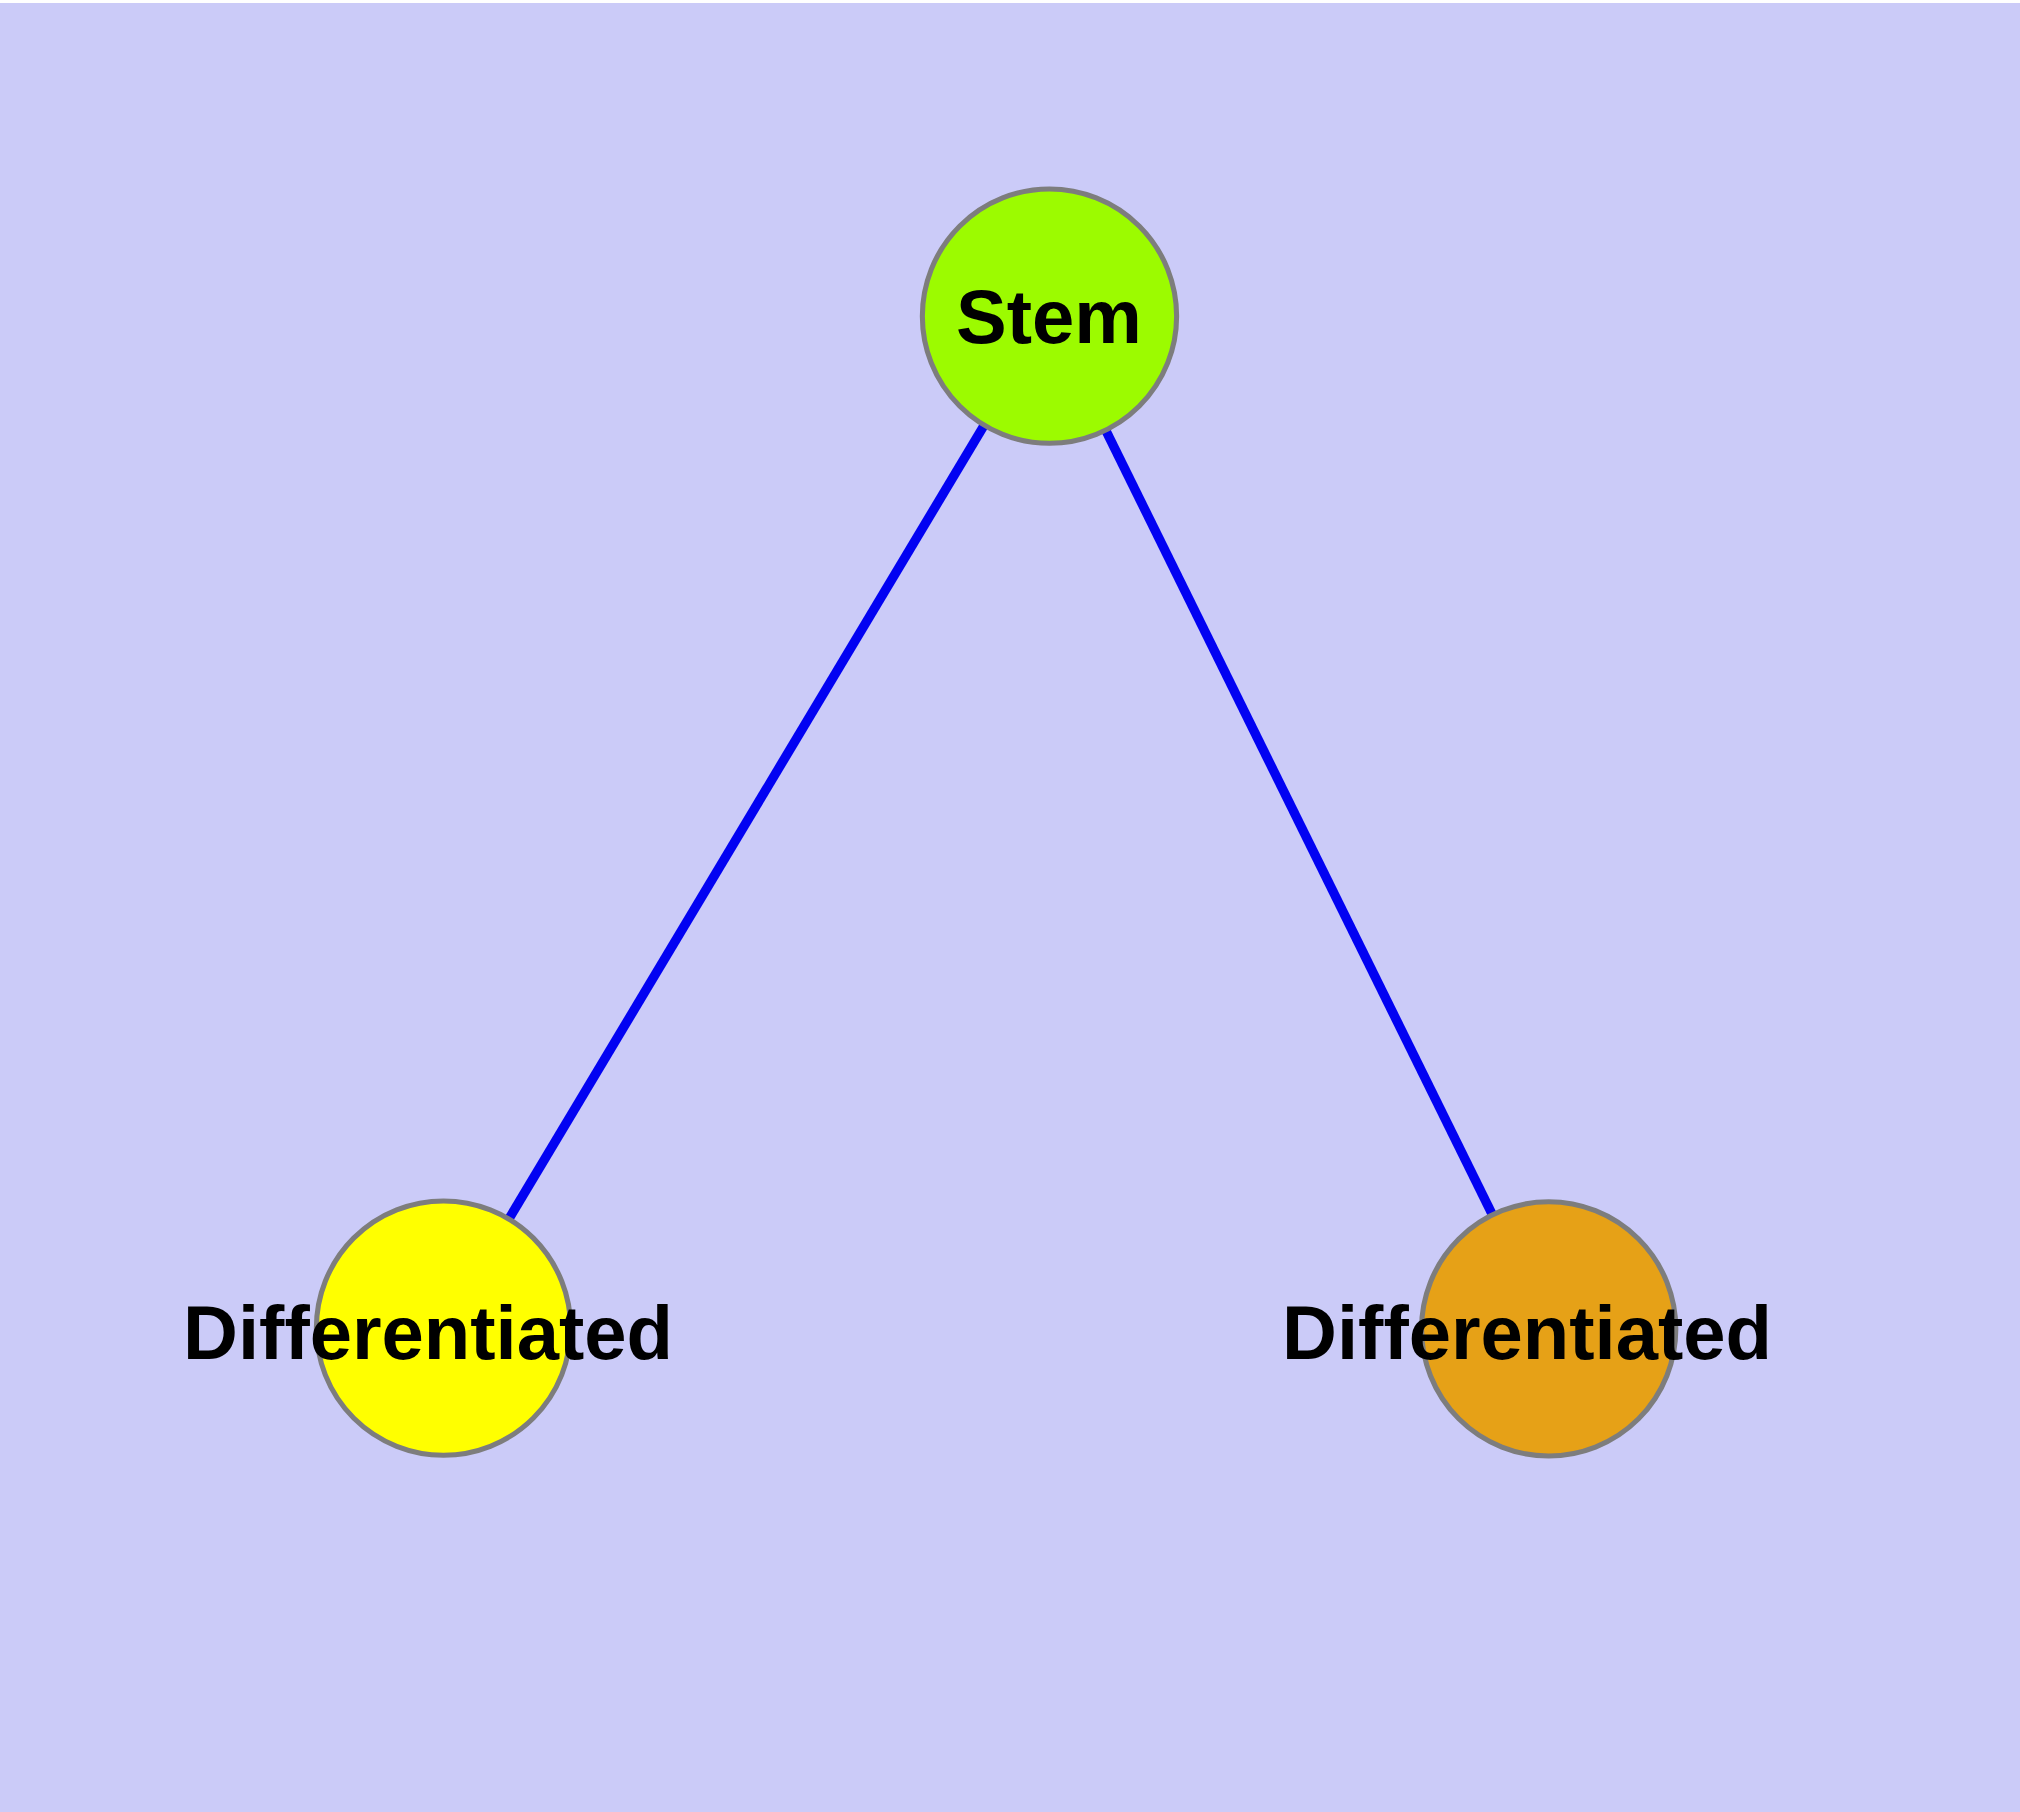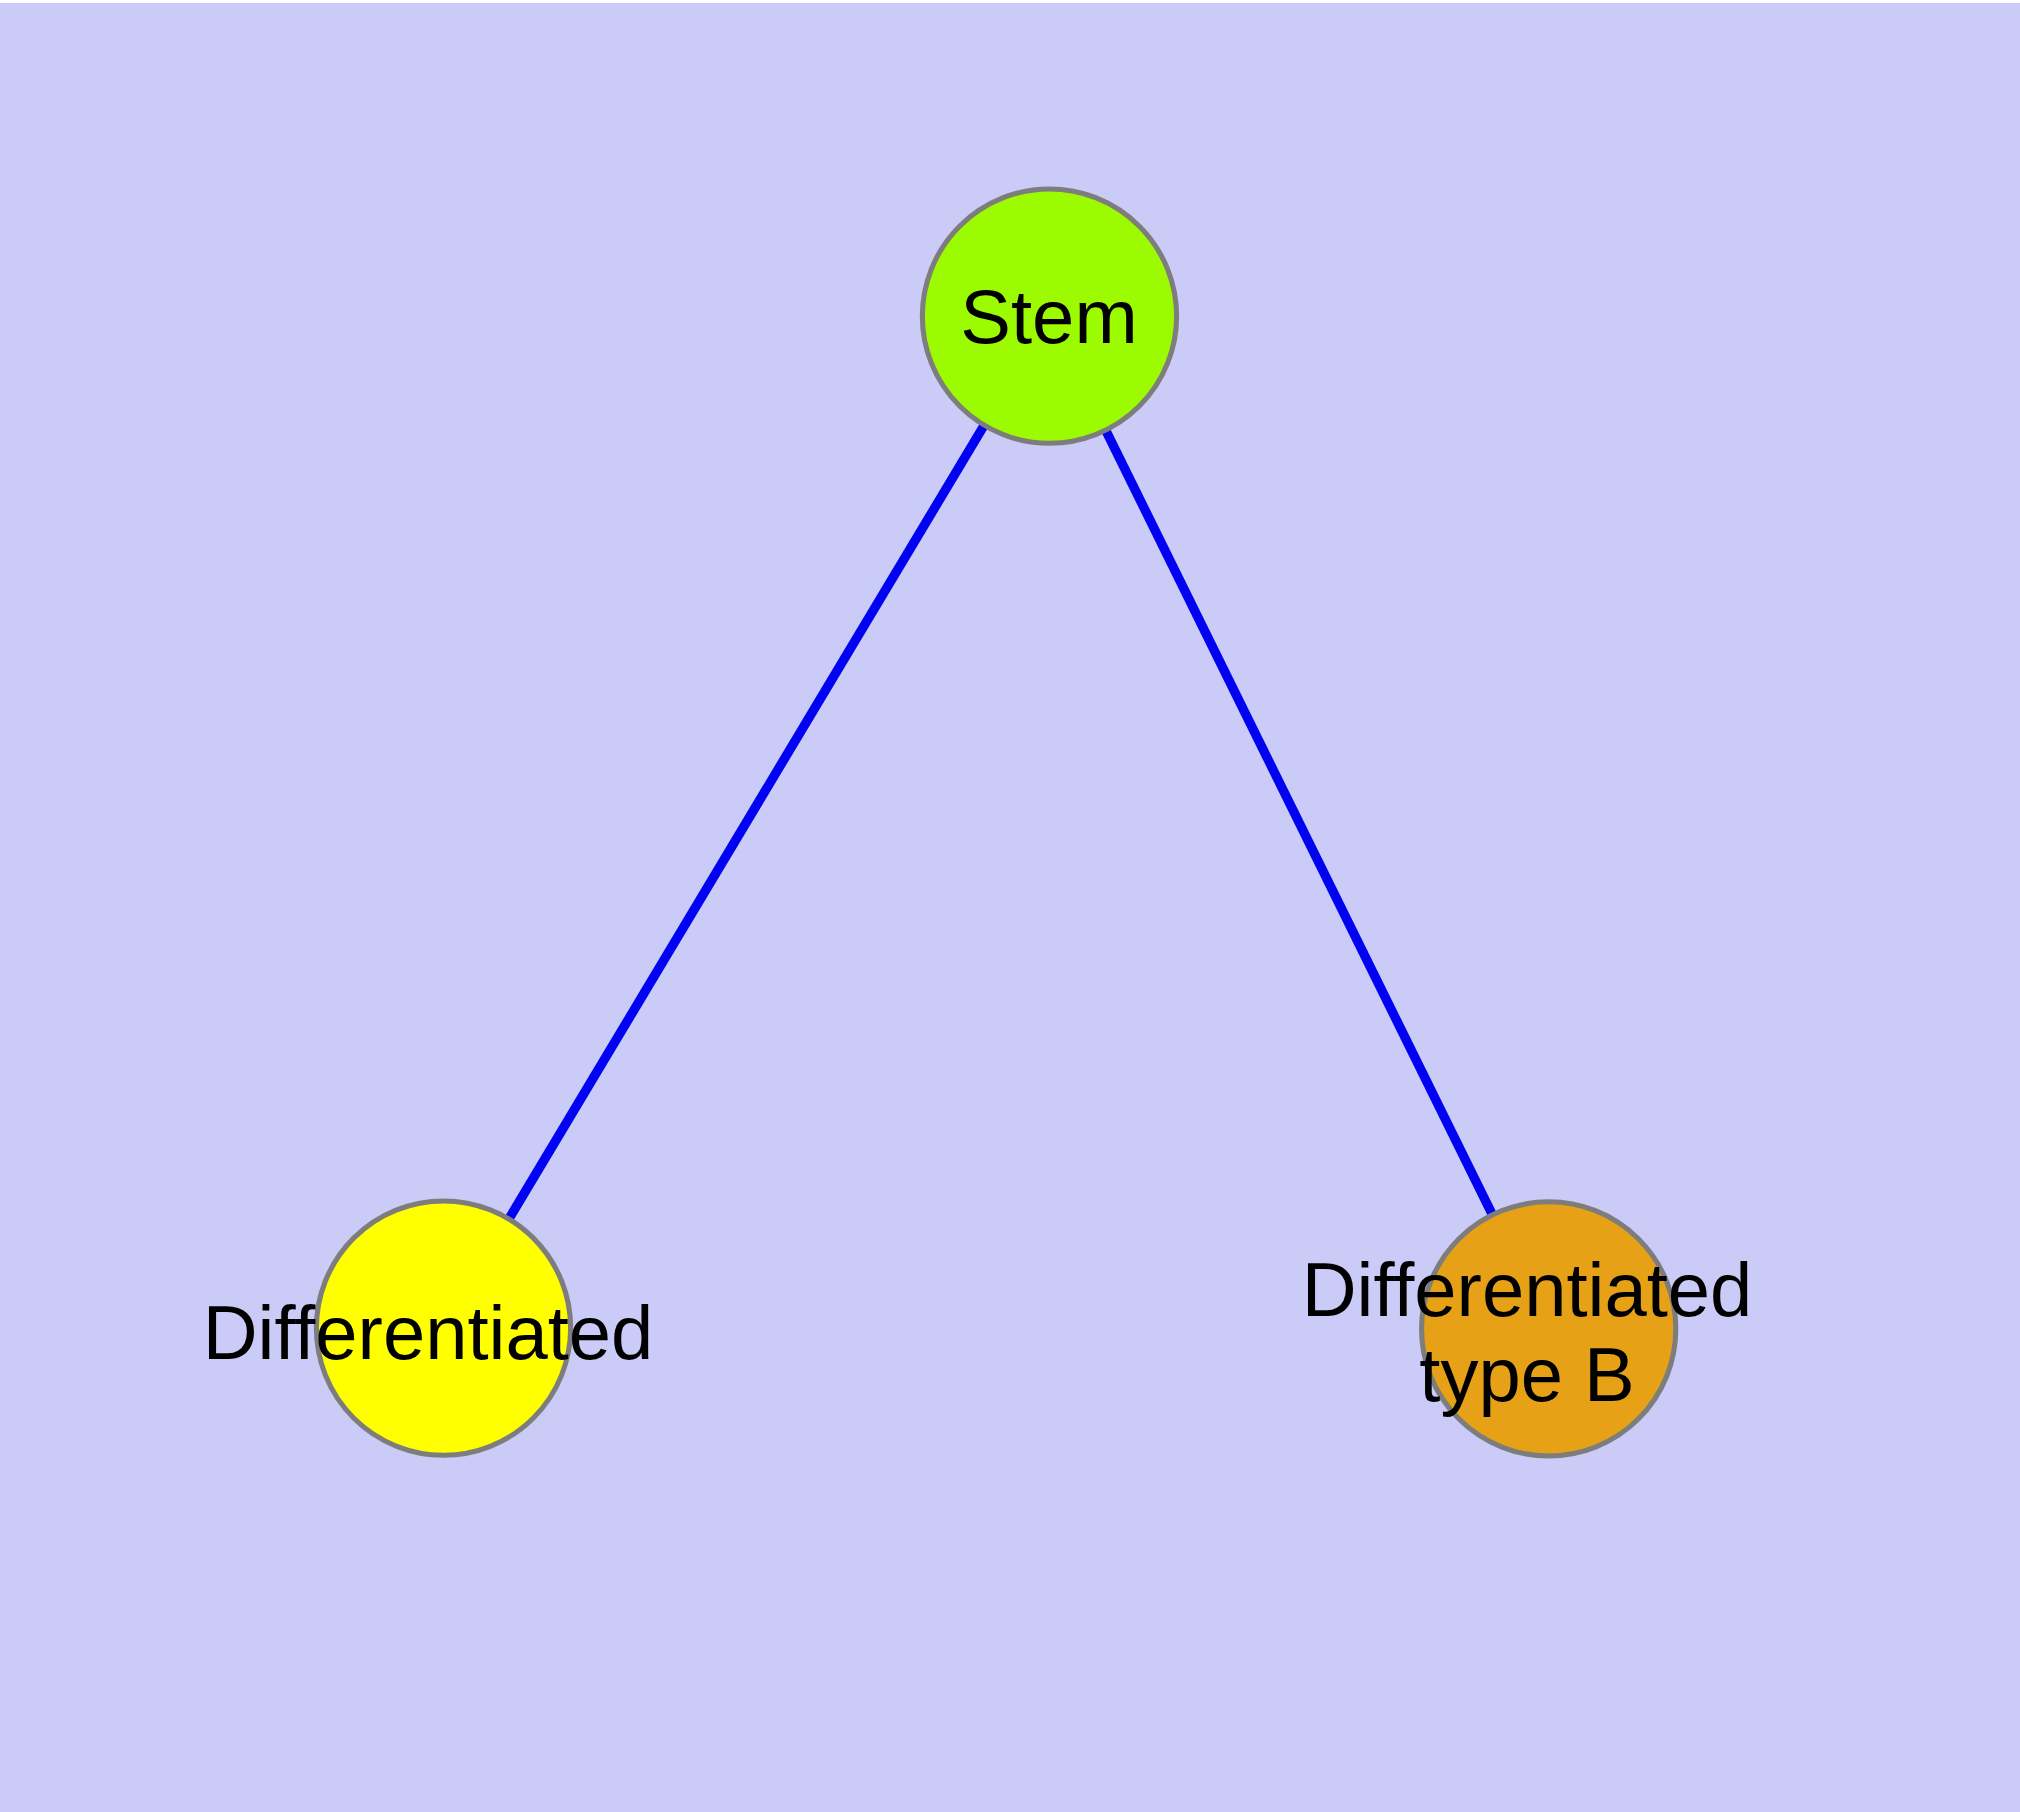--- a/index.html
+++ b/index.html
@@ -31,25 +31,24 @@
   .edge {
     stroke-width: 11px;
     stroke-linecap: butt;
   }
   .node-circle {
     stroke-width: 6px;
   }
   .node-label {
     position: absolute;
     transform: translate(-50%, -50%);
-    font-weight: normal;
+    font-weight: bold;
     font-size: 76px;
     line-height: 85px;
     color: #000000;
-    text-align: center;
     white-space: nowrap;
   }
 </style>
 </head>
 <body>
 
 <div class="canvas">
 
   <div class="top-margin"></div>
 
@@ -65,17 +64,16 @@
   <div class="node-label" style="left:1049px; top:316px;">
     <div>Stem</div>
   </div>
 
   <div class="node-label" style="left:428px; top:1332px;">
     <div>Differentiated</div>
   </div>
 
   <div class="node-label" style="left:1527px; top:1332px;">
     <div>Differentiated</div>
-    <div>type B</div>
   </div>
 
 </div>
 
 
 </body></html>

